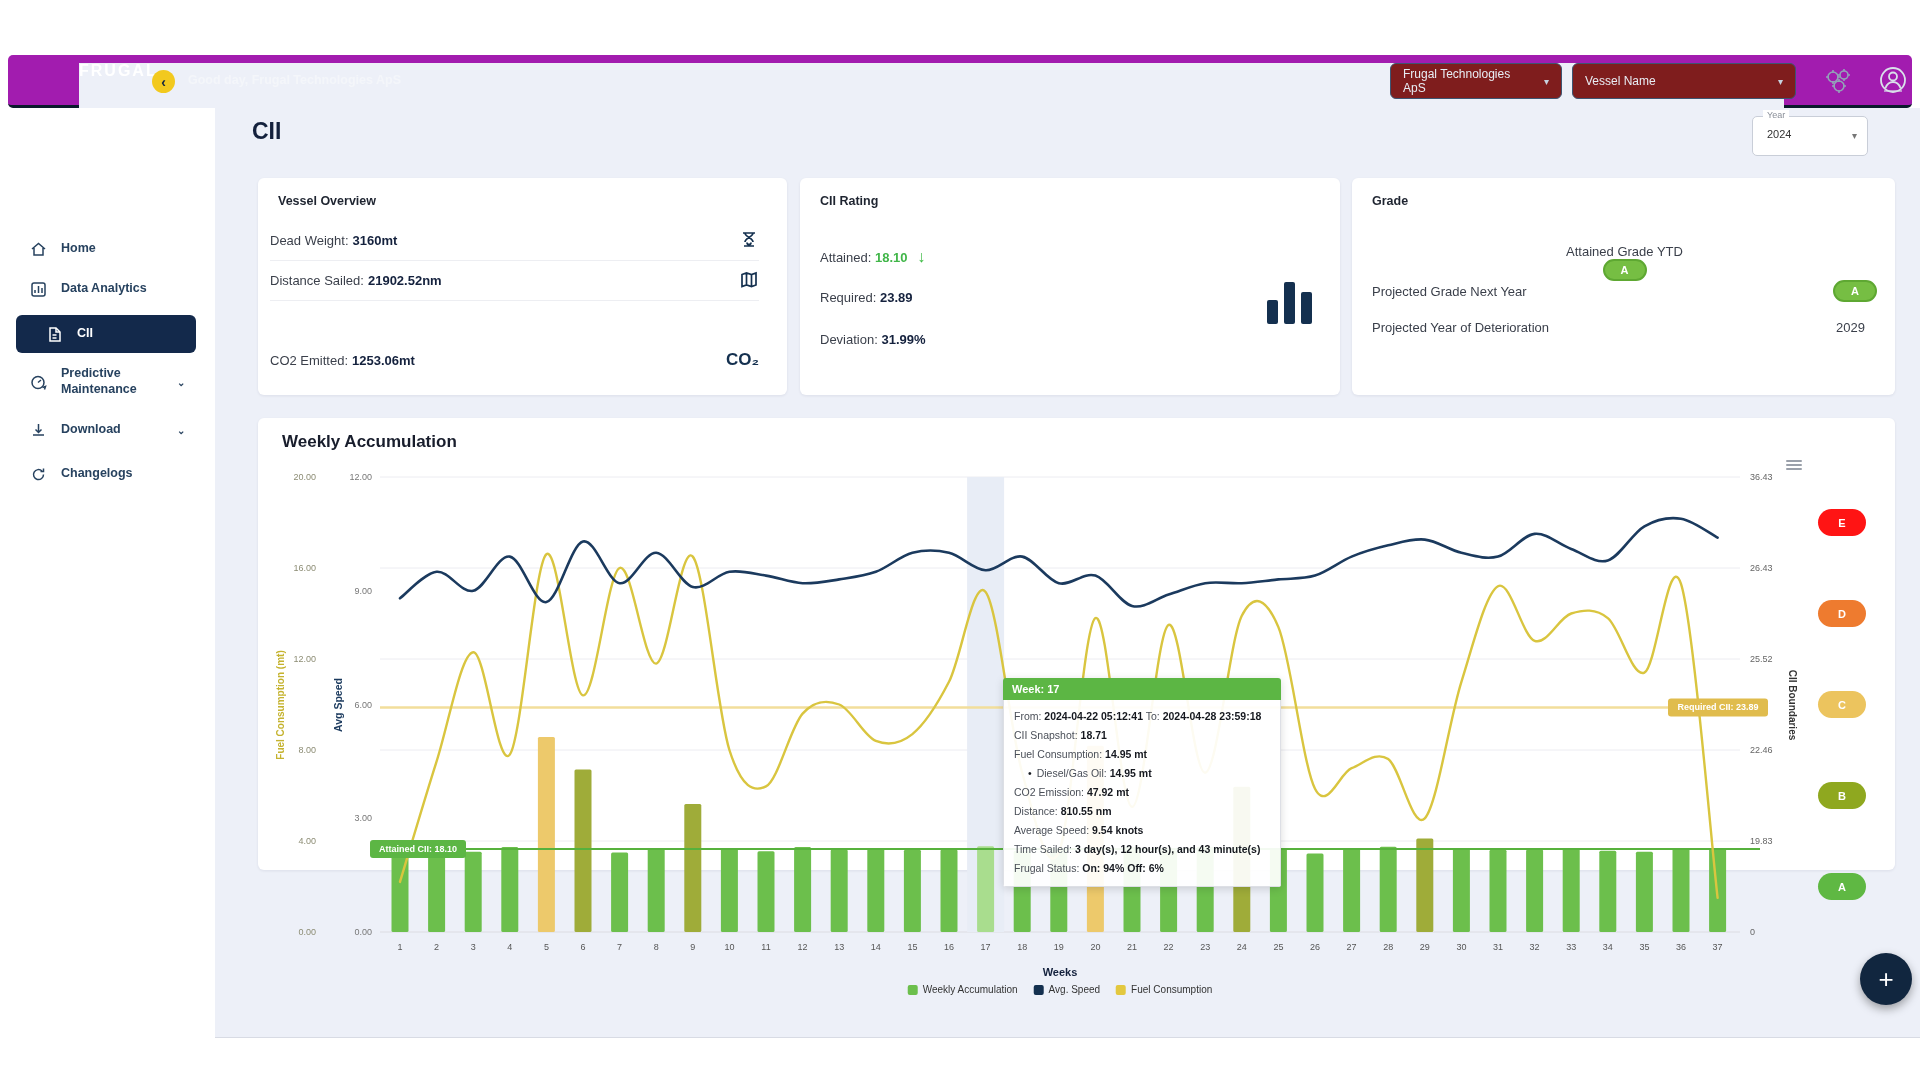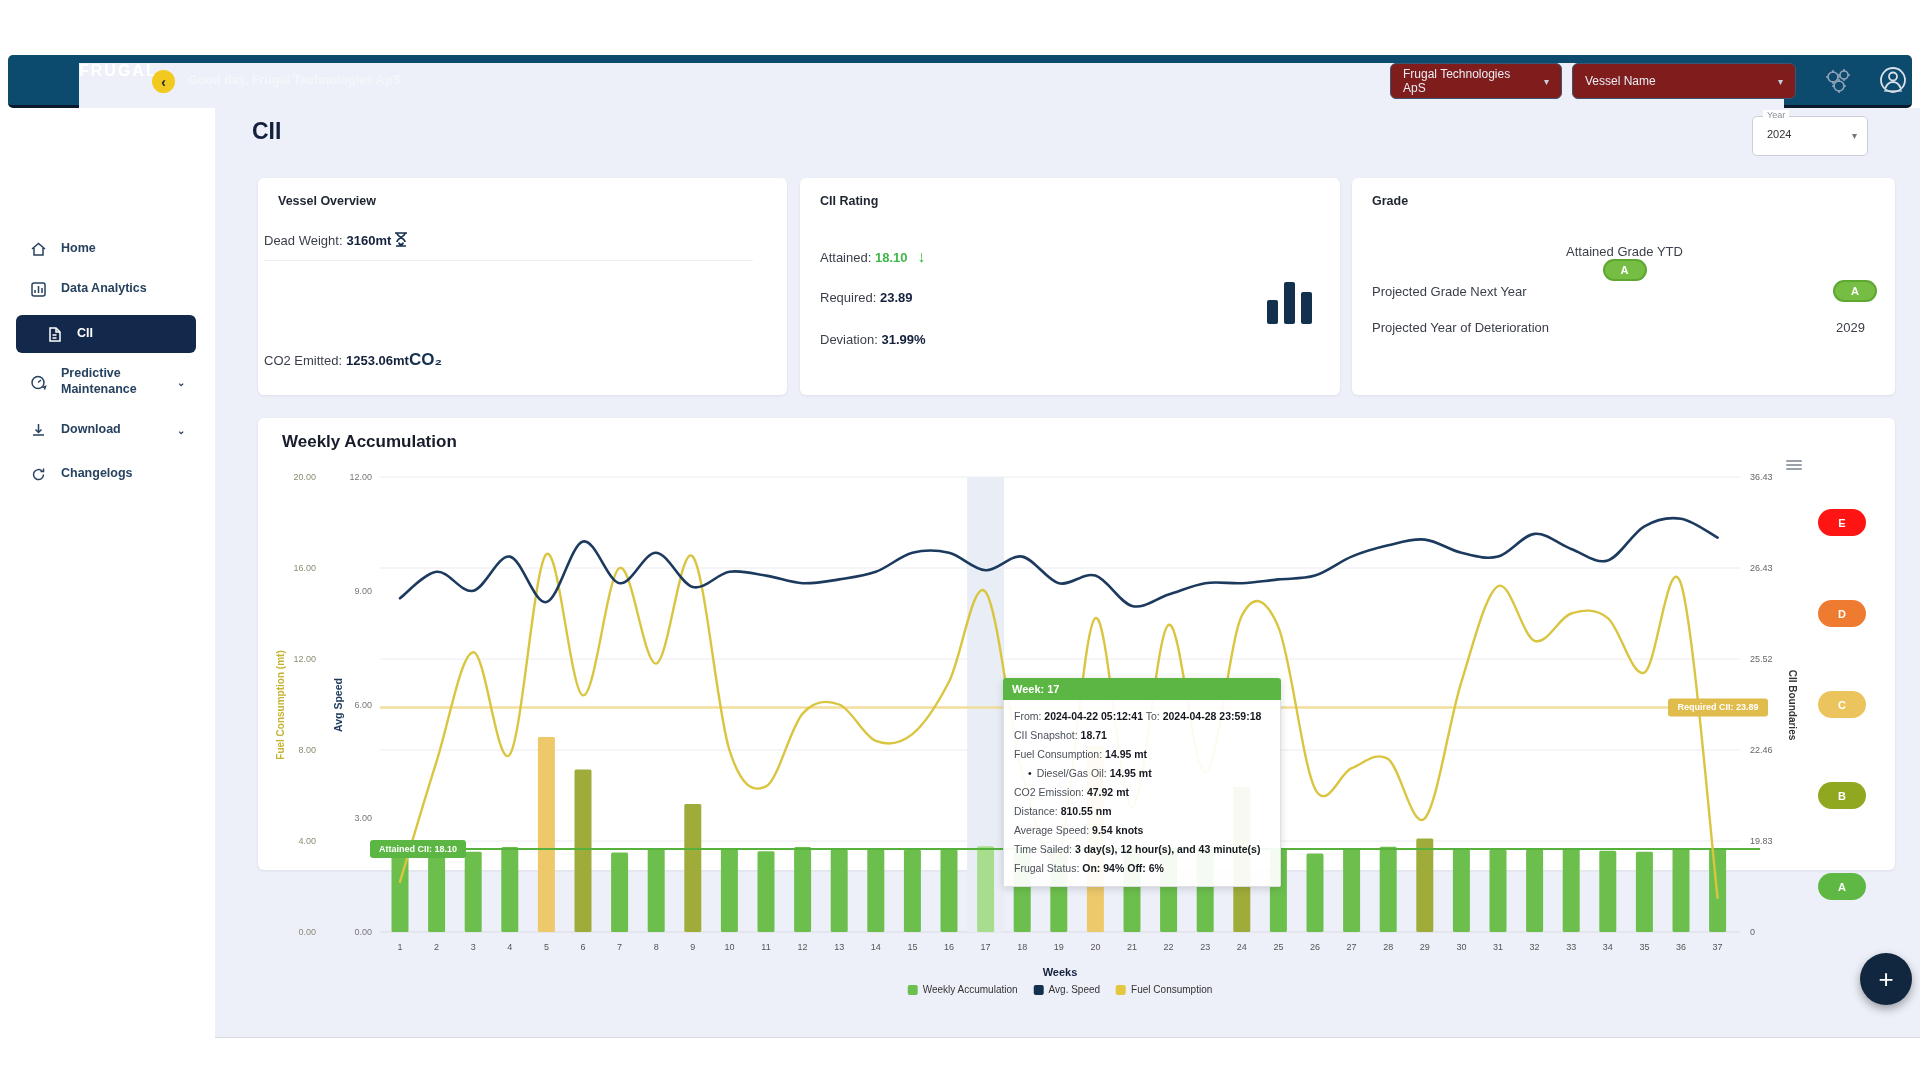--- a/index.html
+++ b/index.html
@@ -1,20 +1,20 @@
 <!DOCTYPE html>
 <html><head>
 <meta charset="utf-8">
 <style>
   html,body{margin:0;padding:0;background:#ffffff;font-family:"Liberation Sans",sans-serif;}
   .app{position:relative;width:1920px;height:1080px;background:#ffffff;overflow:hidden;}
   .abs{position:absolute;}
 
   
-  .topbar{left:8px;top:55px;width:1904px;height:53px;background:#0c4a6e;border-radius:5px;border-bottom:3px solid #0A1A2C;box-sizing:border-box;}
+  .topbar{left:8px;top:55px;width:1904px;height:53px;background:#a21caf;border-radius:5px;border-bottom:3px solid #0A1A2C;box-sizing:border-box;}
   .logo{left:36px;top:8px;display:flex;align-items:flex-end;gap:7px;}
   .logo-mark{display:flex;align-items:flex-end;gap:2px;height:30px;}
   .logo-mark i{display:block;width:8px;border-radius:1px;}
   .lm1{height:10px;background:#BFCDD6;}
   .lm2{height:24px;background:#F2C91E;}
   .lm3{height:16px;background:#6E93A2;}
   .logo-text{color:#fff;line-height:1;}
   .logo-text .main{font-size:16px;font-weight:800;letter-spacing:2px;}
   .logo-text .sub{font-size:5px;letter-spacing:3.2px;color:#C9D4DE;margin-top:3px;}
   .collapse-btn{left:152px;top:70px;width:23px;height:23px;border-radius:50%;background:#F2C91E;color:#12263F;font-weight:800;font-size:14px;display:flex;align-items:center;justify-content:center;cursor:pointer;}
@@ -37,21 +37,21 @@
   .year-select{left:1752px;top:116px;width:116px;height:40px;background:#fff;border:1px solid #C9CED8;border-radius:5px;box-sizing:border-box;cursor:pointer;}
   .year-select .flabel{position:absolute;top:-7px;left:10px;background:#fff;padding:0 4px;font-size:9px;color:#8A8F99;}
   .year-select .val{position:absolute;left:14px;top:11px;font-size:11px;color:#333;}
   .year-select .caret{position:absolute;right:10px;top:13px;font-size:10px;color:#777;}
   
   .card{background:#fff;border-radius:6px;box-shadow:0 1px 3px rgba(20,30,60,.08);box-sizing:border-box;}
   .card-title{position:absolute;left:20px;top:16px;font-size:12.5px;font-weight:700;color:#1E2430;}
   .c-vessel{left:258px;top:178px;width:529px;height:217px;}
   .c-rating{left:800px;top:178px;width:540px;height:217px;}
   .c-grade{left:1352px;top:178px;width:543px;height:217px;}
-  .v-row{position:absolute;left:6px;width:489px;height:40px;display:flex;align-items:center;justify-content:flex-start;border-bottom:1px solid #EDEEF2;font-size:13px;color:#3A3F4A;}
+  .v-row{position:absolute;left:12px;width:489px;height:40px;display:flex;align-items:center;justify-content:space-between;border-bottom:1px solid #EDEEF2;font-size:13px;color:#3A3F4A;}
   .v-row:last-child{border-bottom:none;}
   .v-row b{color:#14213D;margin-left:4px;}
   .v-row .vicon{color:#14304F;display:flex;align-items:center;}
   .r-row{position:absolute;left:20px;font-size:13px;color:#3A3F4A;}
   .r-row b{color:#14213D;}
   .attained-val{color:#41B649;font-weight:700;}
   .down-arrow{color:#3DBB44;font-weight:800;font-size:16px;margin-left:6px;}
   .g-row{position:absolute;left:20px;width:505px;display:flex;align-items:center;justify-content:space-between;font-size:13px;color:#3A3F4A;}
   .g-badge{width:44px;height:22px;border-radius:12px;background:#76BE43;border:2px solid #5EA832;color:#fff;font-size:11px;font-weight:800;display:flex;align-items:center;justify-content:center;box-sizing:border-box;}
   .g-year{font-size:13px;color:#3A3F4A;padding-right:12px;}
@@ -179,20 +179,28 @@
   </div>
 
   <div class="abs card c-vessel">
     <div class="card-title">Vessel Overview</div>
     <div class="v-row" style="top:42px;">
       <span><span>Dead Weight:</span><b>3160mt</b></span>
       <span class="vicon">
         <svg width="20" height="20" viewBox="0 0 20 20" fill="none" stroke="#14304F" stroke-width="1.7">
             <path d="M4 3h12M6 3c0 4 8 5 8 9M14 3c0 4-8 5-8 9"></path>
             <path d="M5 16h10M8 12.5a2 2 0 1 0 4 0"></path>
+          </svg>
+      </span>
+    </div>
+    <div class="v-row" style="top:82px;">
+      <span><span>Distance Sailed:</span><b>21902.52nm</b></span>
+      <span class="vicon">
+        <svg width="20" height="20" viewBox="0 0 20 20" fill="none" stroke="#14304F" stroke-width="1.7">
+            <path d="M3 4.5 7.5 3l5 1.5L17 3v12l-4.5 1.5-5-1.5L3 16.5zM7.5 3v12M12.5 4.5v12"></path>
           </svg>
       </span>
     </div>
     <div class="v-row" style="top:162px;">
       <span><span>CO2 Emitted:</span><b>1253.06mt</b></span>
       <span class="vicon" style="font-size:17px;font-weight:800;color:#14304F;">CO₂</span>
     </div>
   </div>
 
   <div class="abs card c-rating">

